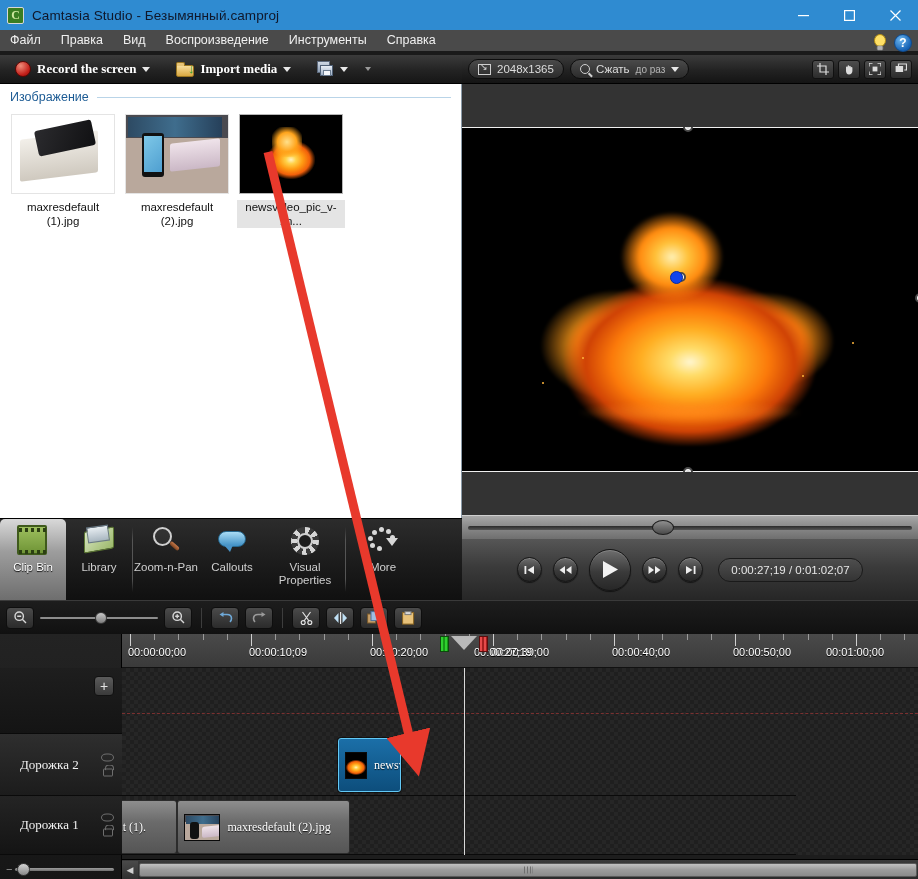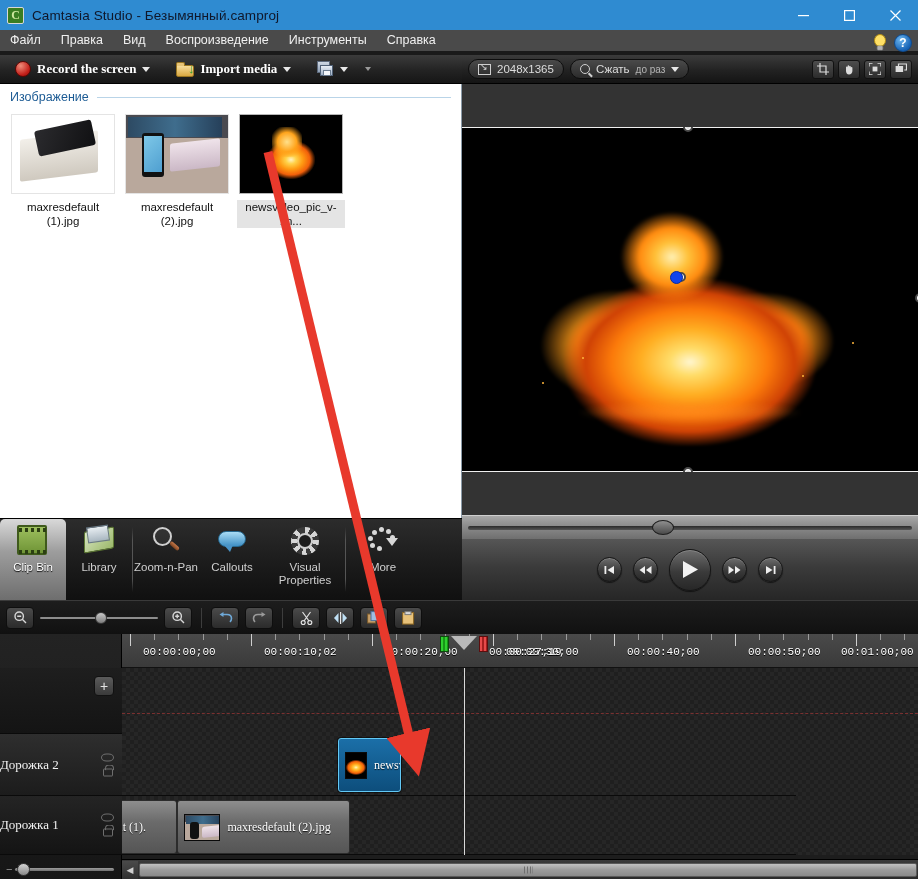--- a/index.html
+++ b/index.html
@@ -264,39 +264,39 @@
   .timeline { position:absolute; left:0; top:634px; width:918px; height:245px; background:#1d1d1d; }
   .tl-headcol { position:absolute; left:0; top:0; width:122px; height:245px;
     background:linear-gradient(#232323,#161616); border-right:1px solid #000; }
   .ruler {
     position:absolute; left:122px; top:0; width:796px; height:34px;
     background:linear-gradient(#4a4a4a,#3a3a3a); border-bottom:1px solid #111;
   }
   .tick { position:absolute; top:0; width:1px; background:#cfcfcf; }
   .tick.maj { height:12px; } .tick.min { height:6px; background:#9a9a9a; }
   .rlabel { position:absolute; top:12px; color:#fff; font-size:11px;
-    font-family:Liberation Mono, monospace; white-space:nowrap; text-shadow:0 1px 0 #000;margin-left:15px; }
+    font-family:Liberation Sans, sans-serif; white-space:nowrap; text-shadow:0 1px 0 #000; }
   .playhead-line { position:absolute; top:34px; bottom:24px; width:1px; background:#d9d9d9; }
   .ph-marker { position:absolute; top:2px; width:26px; height:18px; }
   .ph-tri { width:0;height:0;border-left:13px solid transparent;border-right:13px solid transparent;
     border-top:14px solid #b9b9b9; }
   .ph-green { position:absolute; left:-11px; top:0; width:9px;height:16px;
     background:repeating-linear-gradient(90deg,#2fd02f 0 2px,#179617 2px 4px); border:1px solid #0c4a0c; }
   .ph-red { position:absolute; right:-11px; top:0; width:9px;height:16px;
     background:repeating-linear-gradient(90deg,#e84a4a 0 2px,#a51f1f 2px 4px); border:1px solid #5c0d0d; }
   .tracks-area { position:absolute; left:122px; top:34px; width:796px; height:187px;
     background:
       repeating-conic-gradient(#262626 0% 25%, #1f1f1f 0% 50%) 0 0/8px 8px;
   }
   .track-row { position:absolute; left:0; width:796px; border-bottom:1px solid #0a0a0a; }
   .track-head { position:absolute; left:0; width:122px; display:flex; align-items:center;
     border-bottom:1px solid #0a0a0a; }
   .track-head.r1 { background:linear-gradient(#2e2e2e,#1c1c1c); }
   .track-head.r2 { background:linear-gradient(#242424,#141414); }
-  .track-name { color:#f2f2f2; font-size:13px; padding-left:0; font-family:"Liberation Serif", serif; }
+  .track-name { color:#f2f2f2; font-size:13px; padding-left:20px; font-family:"Liberation Serif", serif; }
   .track-icons { position:absolute; right:8px; top:50%; transform:translateY(-50%);
     display:flex; flex-direction:column; gap:4px; align-items:center; }
   .eye-ico { width:13px;height:8px; border:1.4px solid #6e6e6e; border-radius:50% 50% 50% 50%/60% 60% 60% 60%; }
   .lock-ico { width:10px;height:8px; border:1.4px solid #6e6e6e; border-radius:1px; position:relative; margin-top:3px; }
   .lock-ico:before { content:""; position:absolute; left:1px; top:-5px; width:7px;height:5px;
     border:1.4px solid #6e6e6e; border-bottom:none; border-radius:4px 4px 0 0; }
   .addtrack {
     position:absolute; right:8px; top:8px; width:20px;height:20px; border-radius:4px;
     background:linear-gradient(#5b5b5b,#3a3a3a); border:1px solid #111;
     color:#e4e4e4; font-size:14px; line-height:18px; text-align:center;
@@ -586,20 +586,21 @@
             <path d="M0.5 1L6 5 0.5 9z" fill="#eee"></path>
             <path d="M7 1l5.5 4L7 9z" fill="#eee"></path>
           </svg>
       </div>
       <div class="tbtn sm">
         <svg width="11" height="10" viewBox="0 0 11 10">
             <path d="M1 1l6.5 4L1 9z" fill="#eee"></path>
             <rect x="8.7" y="1" width="1.8" height="8" fill="#eee"></rect>
           </svg>
       </div>
+      <div class="timecode">0:00:27;19 / 0:01:02;07</div>
     </div>
   </div>
 
   <div class="tl-toolbar">
     <div class="tlbtn">
       <svg width="13" height="13" viewBox="0 0 13 13">
           <circle cx="5.2" cy="5.2" r="4.2" fill="none" stroke="#d8d8d8" stroke-width="1.4"></circle>
           <path d="M3.2 5.2h4M8.3 8.3l3.7 3.7" stroke="#d8d8d8" stroke-width="1.4"></path>
         </svg>
     </div>
@@ -686,21 +687,21 @@
         <div class="tick min" style="left: 588.8px;"></div>
         <div class="tick maj" style="left: 613px;"></div>
         <div class="tick min" style="left: 637.2px;"></div>
         <div class="tick min" style="left: 661.4px;"></div>
         <div class="tick min" style="left: 685.6px;"></div>
         <div class="tick min" style="left: 709.8px;"></div>
         <div class="tick maj" style="left: 734px;"></div>
         <div class="tick min" style="left: 758.2px;"></div>
         <div class="tick min" style="left: 782.4px;"></div>
         <div class="rlabel" style="left: 6px;">00:00:00;00</div>
-        <div class="rlabel" style="left: 127px;">00:00:10;02</div>
+        <div class="rlabel" style="left: 127px;">00:00:10;09</div>
         <div class="rlabel" style="left: 248px;">00:00:20;00</div>
         <div class="rlabel" style="left: 369px;">00:00:30;00</div>
         <div class="rlabel" style="left: 490px;">00:00:40;00</div>
         <div class="rlabel" style="left: 611px;">00:00:50;00</div>
         <div class="rlabel" style="left: 704px;">00:01:00;00</div>
         <div class="rlabel" style="left: 351.96px;">00:00:27;19</div>
       </div>
 
     <div class="tracks-area">
       <div class="dashline" style="left:0; top:45px"></div>

